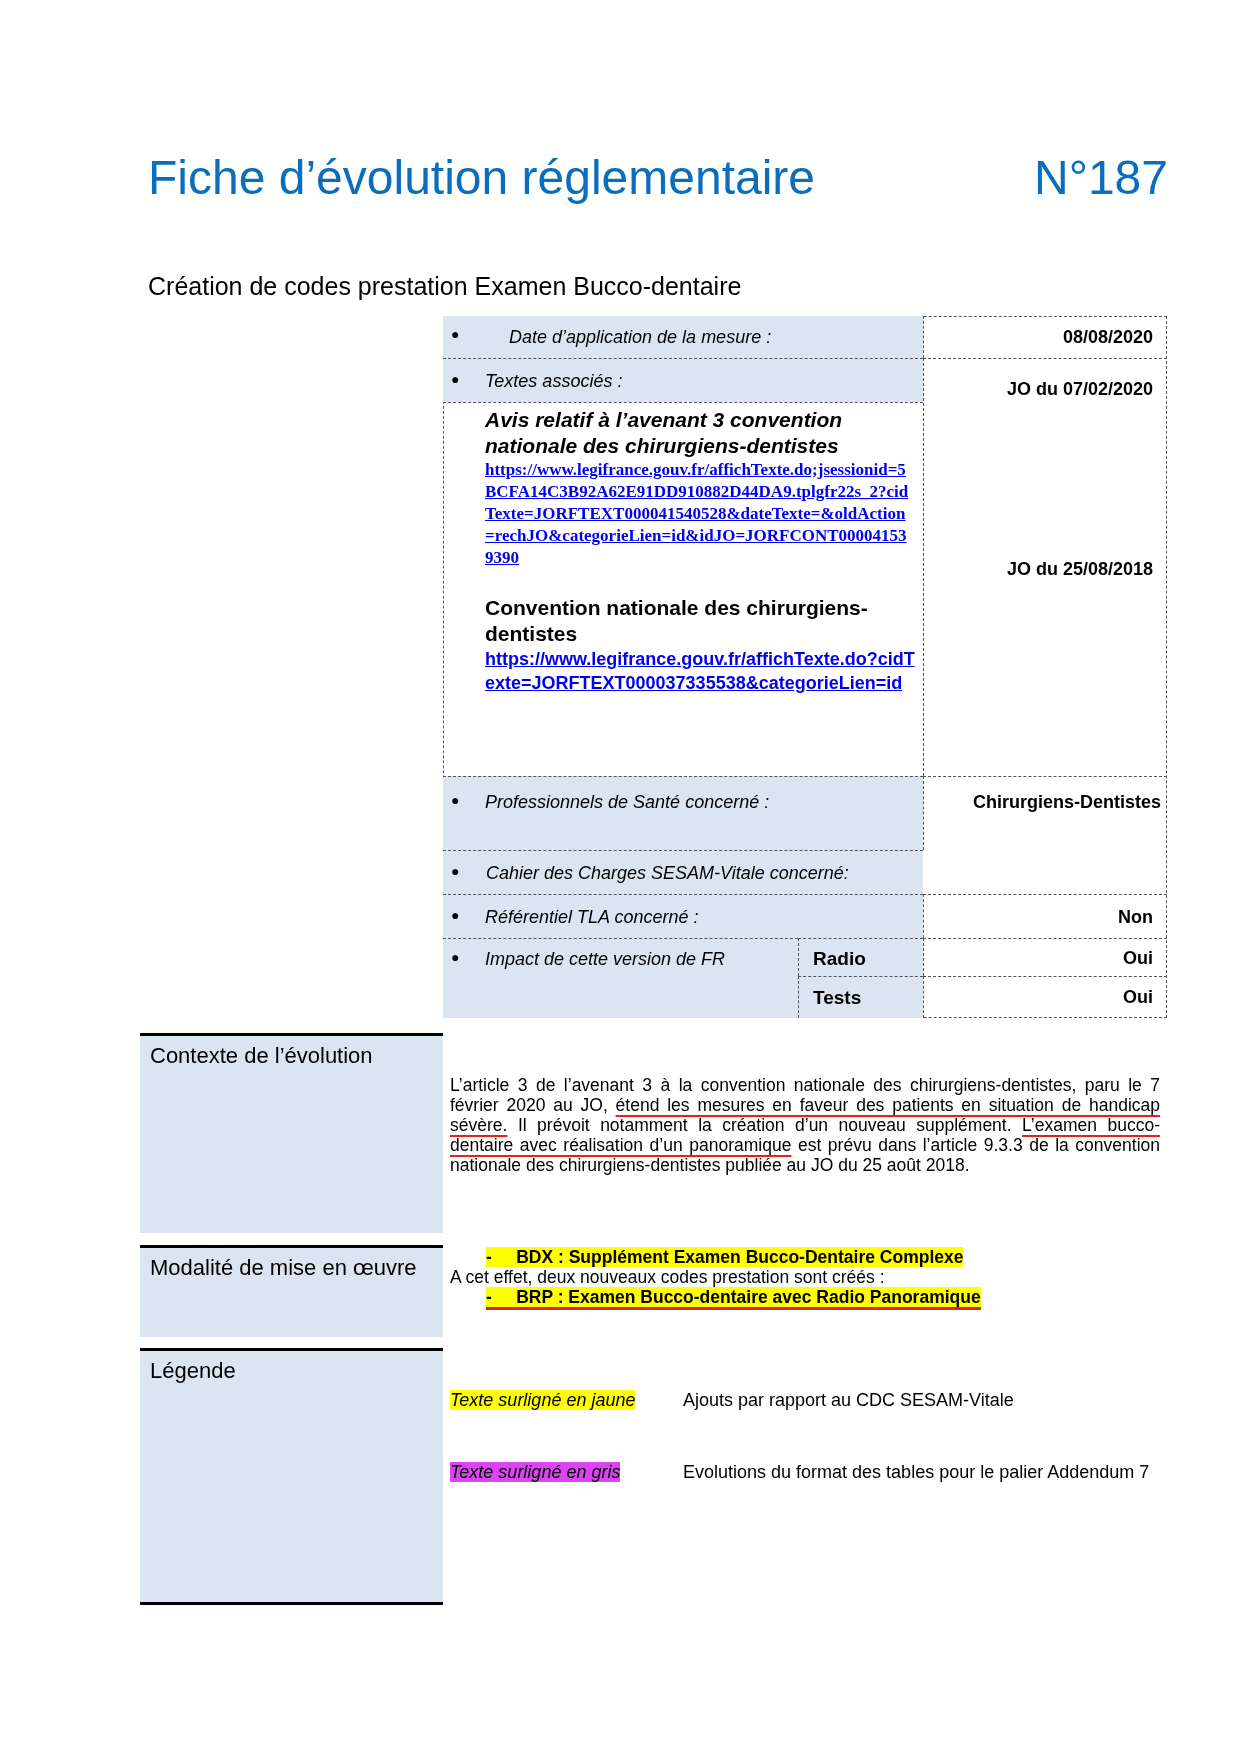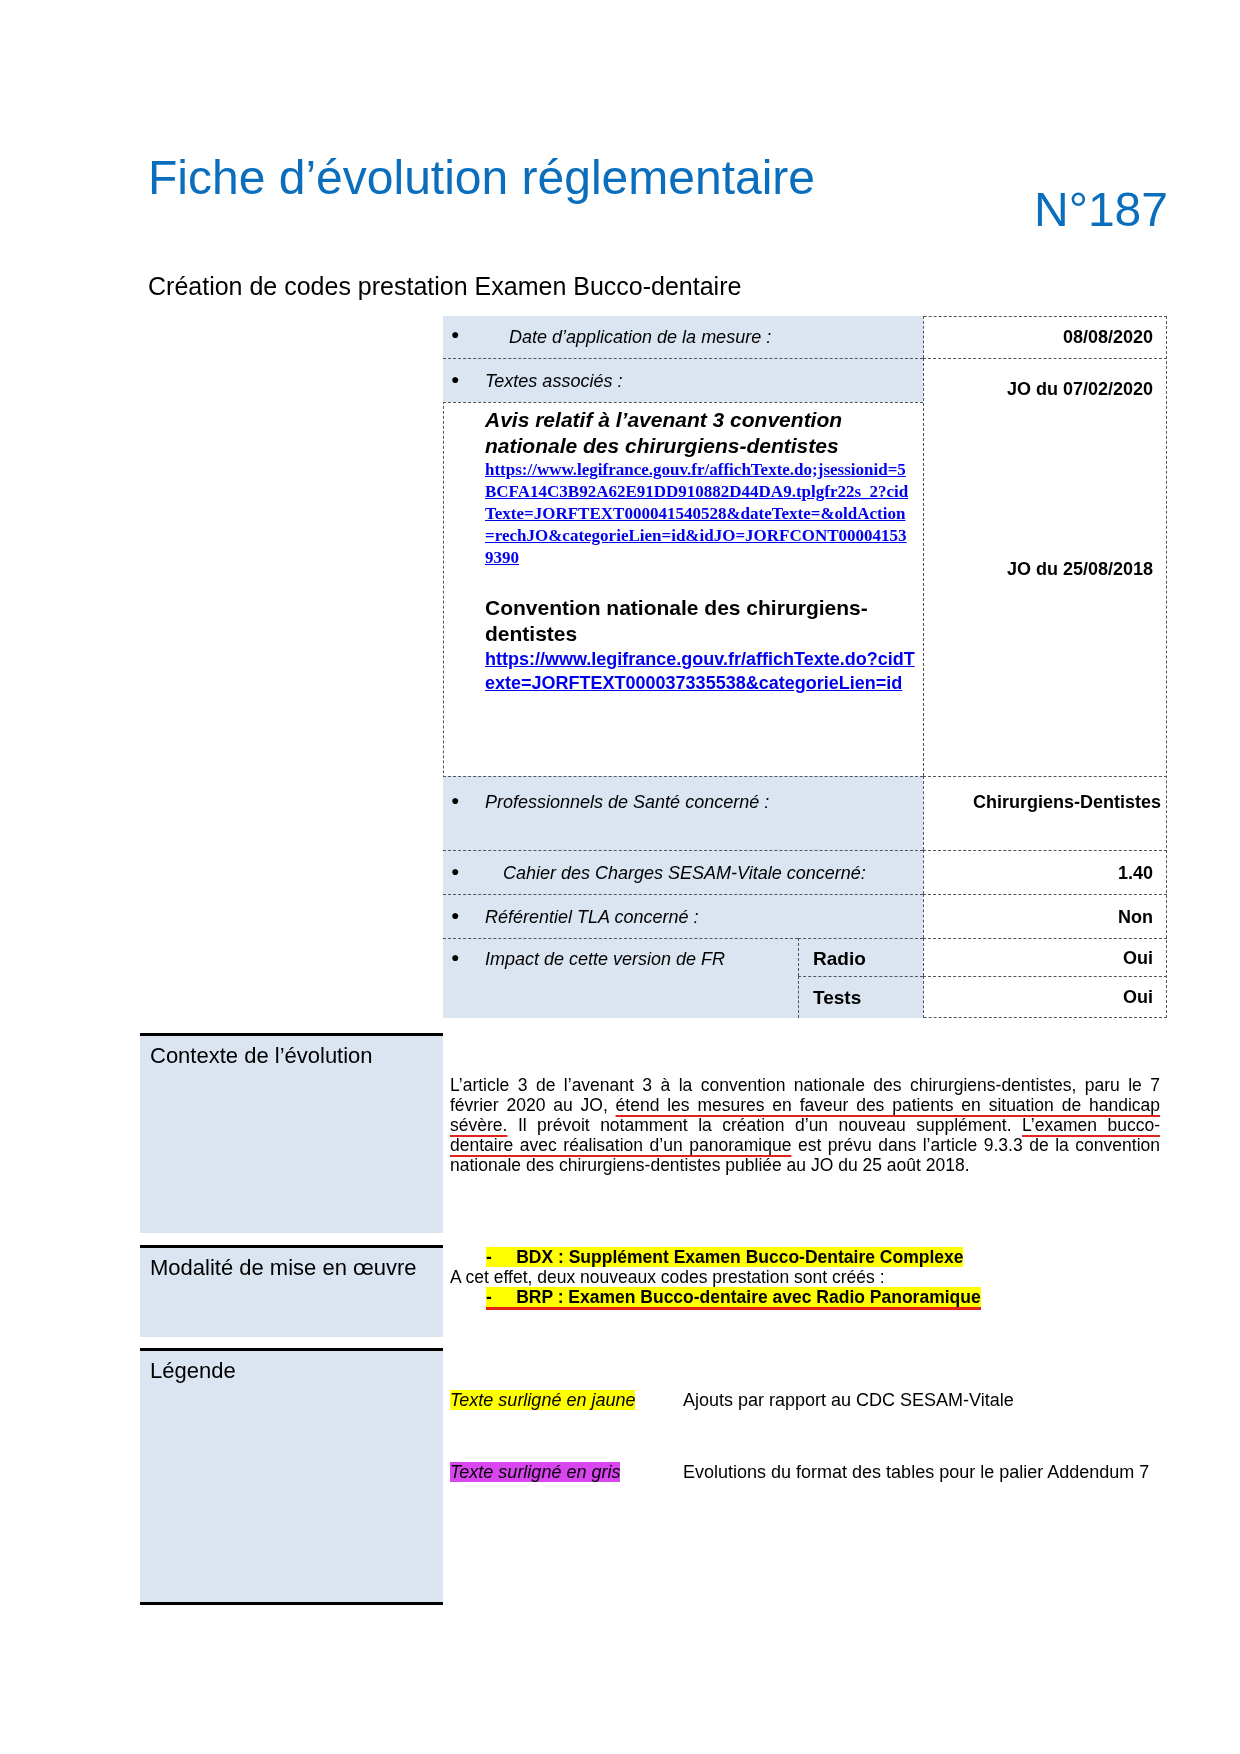--- a/index.html
+++ b/index.html
@@ -1,18 +1,18 @@
 <!DOCTYPE html>
 <html><head>
 <meta charset="utf-8">
 <style>
   html, body { margin:0; padding:0; background:#fff; }
   body { width:1240px; height:1754px; position:relative; font-family:"Liberation Sans", sans-serif; color:#000; overflow:hidden; }
   .title { position:absolute; left:148px; top:150px; font-size:48px; color:#0a6ebd; font-weight:normal; margin:0; white-space:nowrap; }
-  .num { position:absolute; right:72px; top:150px; font-size:48px; color:#0a6ebd;margin-top:32px; }
+  .num { position:absolute; right:72px; top:150px; font-size:48px; color:#0a6ebd; }
   .subtitle { position:absolute; left:148px; top:272px; font-size:25px; }
 
   .info { position:absolute; left:443px; top:316px; width:724px; height:702px; }
   .cell { position:absolute; box-sizing:border-box; }
   .blue { background:#dbe5f1; }
   .dv { border-left:1px dashed #555; }
   .dh { border-top:1px dashed #555; }
   .lbl { position:absolute; font-size:18px; font-style:italic; white-space:nowrap; }
   .bullet { position:absolute; left:8px; font-size:14px; }
   .val { position:absolute; right:14px; font-size:18px; font-weight:bold; white-space:nowrap; }
@@ -67,24 +67,21 @@
   <div class="cell blue dh" style="left:0;top:460px;width:480px;height:74px;">
     <span class="bullet" style="top:15px;">●</span>
     <span class="lbl" style="left:42px;top:15px;">Professionnels de Santé concerné :</span>
   </div>
   <div class="cell dv dh" style="left:480px;top:460px;width:244px;height:74px;">
     <span class="val" style="top:15px;right:6px;">Chirurgiens-Dentistes</span>
   </div>
 
   <div class="cell blue dh" style="left:0;top:534px;width:480px;height:44px;">
     <span class="bullet" style="top:12px;">●</span>
-    <span class="lbl" style="left:60px;top:12px;">Cahier des Charges SESAM-Vitale concerné:</span>
-  </div>
-  <div class="cell dv dh" style="left:480px;top:534px;width:244px;height:44px;">
-    <span class="val" style="top:12px;">1.40</span>
+    <span class="lbl" style="left:43px;top:12px;">Cahier des Charges SESAM-Vitale concerné:</span>
   </div>
 
   <div class="cell blue dh" style="left:0;top:578px;width:480px;height:44px;">
     <span class="bullet" style="top:12px;">●</span>
     <span class="lbl" style="left:42px;top:12px;">Référentiel TLA concerné :</span>
   </div>
   <div class="cell dv dh" style="left:480px;top:578px;width:244px;height:44px;">
     <span class="val" style="top:12px;">Non</span>
   </div>
 

